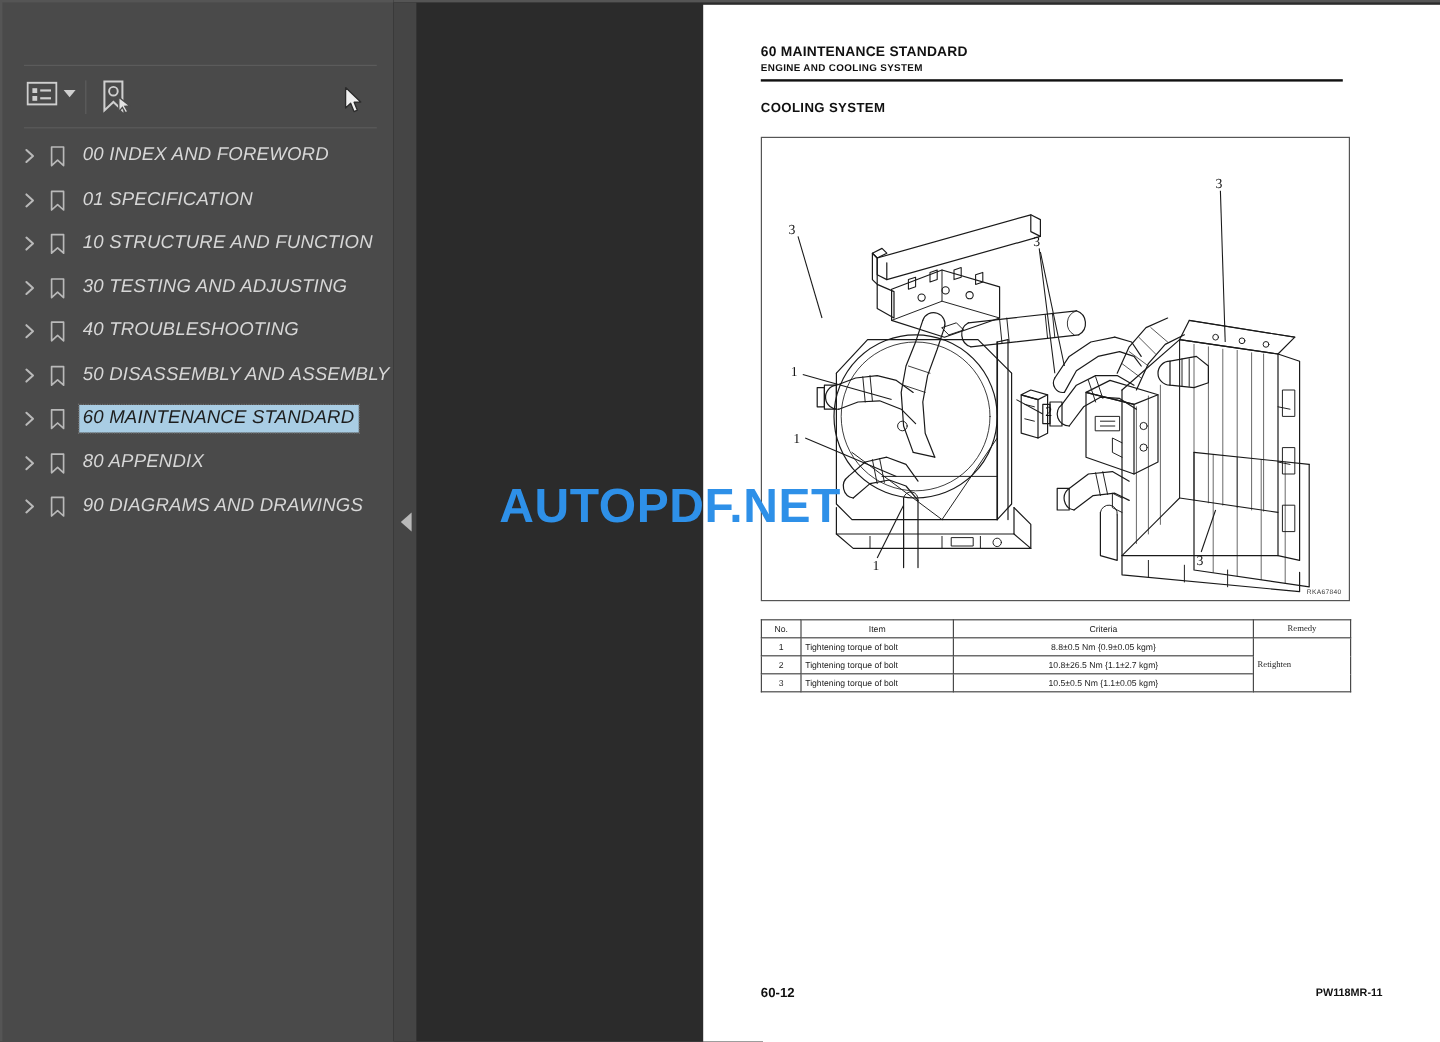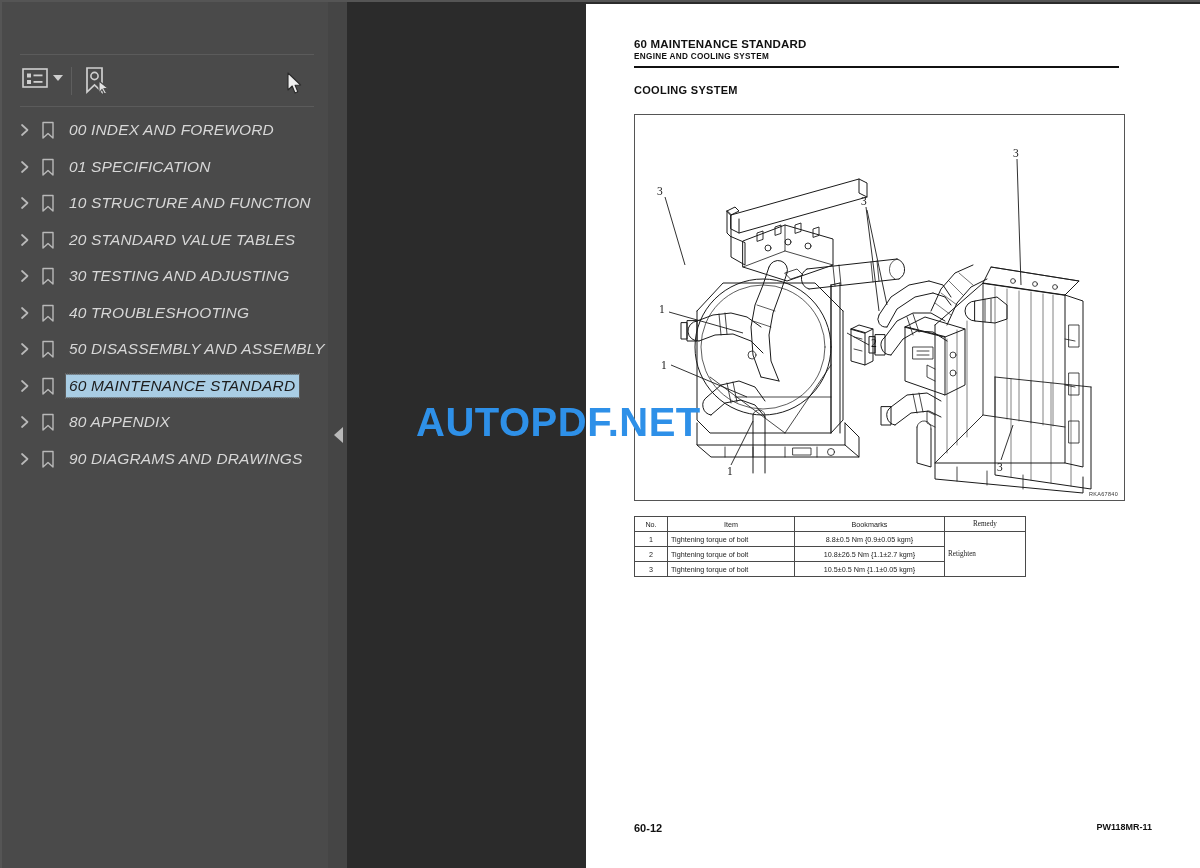--- a/index.html
+++ b/index.html
@@ -165,21 +165,21 @@
   }
   #fig-code {
     position: absolute; right: 6px; bottom: 3px;
     font-size: 5.5px; color: #333;
     letter-spacing: 0.3px;
   }
 
   
   #spec-table {
     position: absolute; left: 48px; top: 512px;
-    width: 392px;
+    width: 492px;
     border-collapse: collapse;
     font-size: 7.2px;
     color: #222;
   }
   #spec-table th, #spec-table td {
     border: 1px solid #4a4a4a;
     padding: 2px 3px;
     font-weight: normal;
     height: 10px;
   }
@@ -270,29 +270,20 @@
           <span class="bm-label">01 SPECIFICATION</span>
         </div>
         <div class="bm-row">
           <span class="bm-arrow"><svg width="14" height="14" viewBox="0 0 14 14">
               <path d="M4 2 L9.5 7 L4 12" fill="none" stroke="#b9b9b9" stroke-width="1.7" stroke-linecap="round" stroke-linejoin="round"></path>
             </svg></span>
           <span class="bm-flag"><svg width="16" height="19" viewBox="0 0 16 19">
               <path d="M3 1.5 L13 1.5 L13 17 L8 12.5 L3 17 Z" fill="none" stroke="#b9b9b9" stroke-width="1.4" stroke-linejoin="round"></path>
             </svg></span>
           <span class="bm-label">10 STRUCTURE AND FUNCTION</span>
-        </div>
-        <div class="bm-row">
-          <span class="bm-arrow"><svg width="14" height="14" viewBox="0 0 14 14">
-              <path d="M4 2 L9.5 7 L4 12" fill="none" stroke="#b9b9b9" stroke-width="1.7" stroke-linecap="round" stroke-linejoin="round"></path>
-            </svg></span>
-          <span class="bm-flag"><svg width="16" height="19" viewBox="0 0 16 19">
-              <path d="M3 1.5 L13 1.5 L13 17 L8 12.5 L3 17 Z" fill="none" stroke="#b9b9b9" stroke-width="1.4" stroke-linejoin="round"></path>
-            </svg></span>
-          <span class="bm-label">20 STANDARD VALUE TABLES</span>
         </div>
         <div class="bm-row">
           <span class="bm-arrow"><svg width="14" height="14" viewBox="0 0 14 14">
               <path d="M4 2 L9.5 7 L4 12" fill="none" stroke="#b9b9b9" stroke-width="1.7" stroke-linecap="round" stroke-linejoin="round"></path>
             </svg></span>
           <span class="bm-flag"><svg width="16" height="19" viewBox="0 0 16 19">
               <path d="M3 1.5 L13 1.5 L13 17 L8 12.5 L3 17 Z" fill="none" stroke="#b9b9b9" stroke-width="1.4" stroke-linejoin="round"></path>
             </svg></span>
           <span class="bm-label">30 TESTING AND ADJUSTING</span>
         </div>
@@ -590,21 +581,21 @@
           </g>
         </svg>
         <div id="fig-code">RKA67840</div>
       </div>
 
       <table id="spec-table">
         <thead>
           <tr>
             <th class="c-no">No.</th>
             <th class="c-item" style="text-align:center">Item</th>
-            <th class="c-crit">Bookmarks</th>
+            <th class="c-crit">Criteria</th>
             <th class="c-rem" style="text-align:center">Remedy</th>
           </tr>
         </thead>
         <tbody>
           <tr>
             <td class="c-no">1</td>
             <td class="c-item">Tightening torque of bolt</td>
             <td class="c-crit">8.8±0.5 Nm {0.9±0.05 kgm}</td>
             <td class="c-rem" rowspan="3">Retighten</td>
           </tr>

